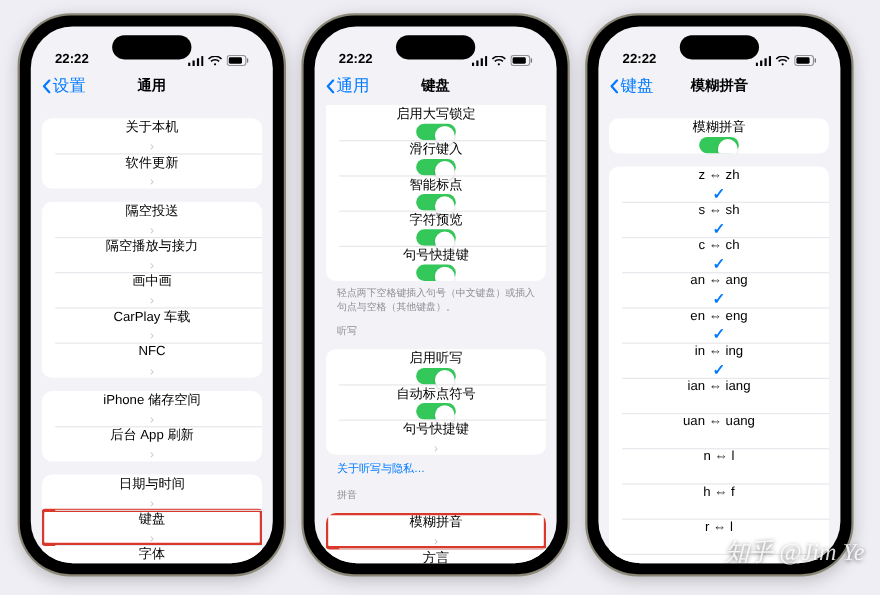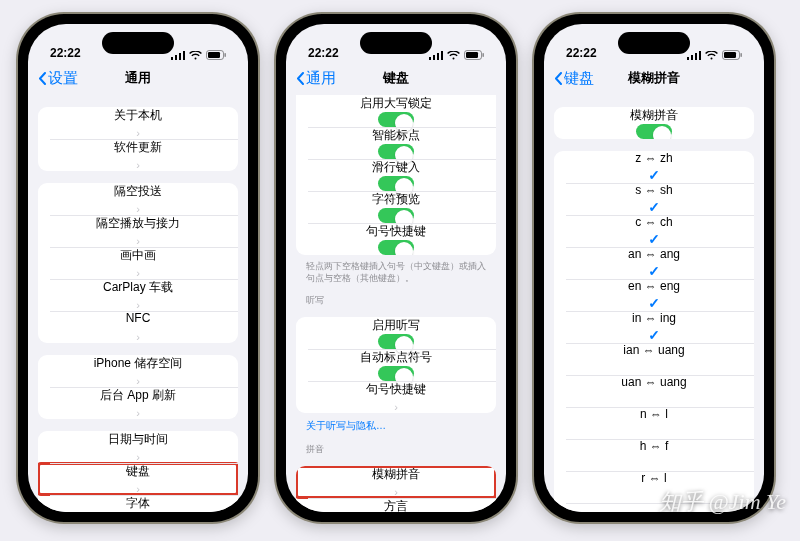--- a/index.html
+++ b/index.html
@@ -238,25 +238,25 @@
         </div>
         <span>键盘</span>
       </div>
       <div class="content" id="p2scroll">
         <div class="group tight" id="p2g1" style="border-top-left-radius:0;border-top-right-radius:0;margin-top:0;">
             <div class="cell">
               <span class="left">启用大写锁定</span>
               <span class="toggle"></span>
             </div>
             <div class="cell">
+              <span class="left">滑行键入</span>
+              <span class="toggle"></span>
+            </div>
+            <div class="cell">
               <span class="left">智能标点</span>
-              <span class="toggle"></span>
-            </div>
-            <div class="cell">
-              <span class="left">滑行键入</span>
               <span class="toggle"></span>
             </div>
             <div class="cell">
               <span class="left">字符预览</span>
               <span class="toggle"></span>
             </div>
             <div class="cell">
               <span class="left">句号快捷键</span>
               <span class="toggle"></span>
             </div>
@@ -361,21 +361,21 @@
             </div>
             <div class="cell">
               <span class="left">en ⇔ eng</span>
               <span class="check">✓</span>
             </div>
             <div class="cell">
               <span class="left">in ⇔ ing</span>
               <span class="check">✓</span>
             </div>
             <div class="cell">
-              <span class="left">ian ⇔ uang</span>
+              <span class="left">ian ⇔ iang</span>
               <span></span>
             </div>
             <div class="cell">
               <span class="left">uan ⇔ uang</span>
               <span></span>
             </div>
             <div class="cell">
               <span class="left">n ⇔ l</span>
               <span></span>
             </div>

